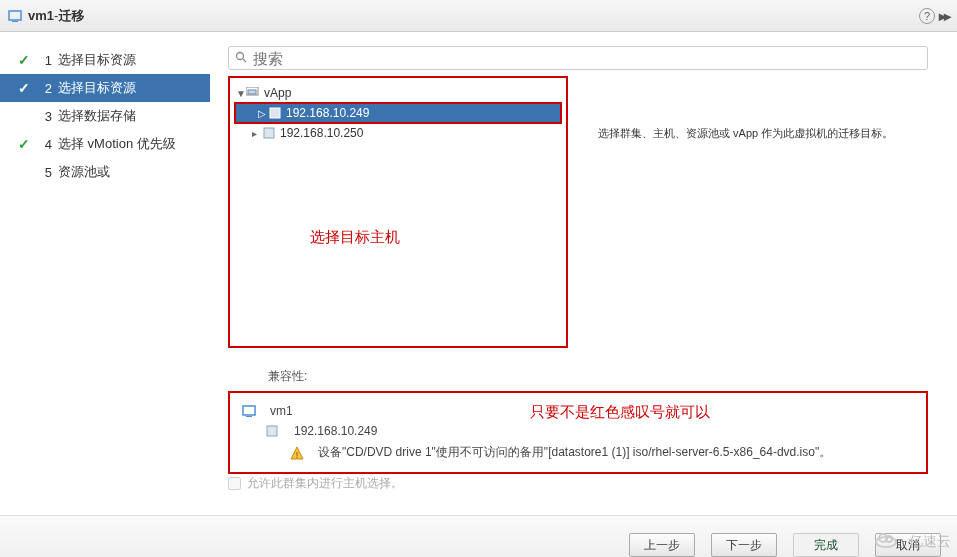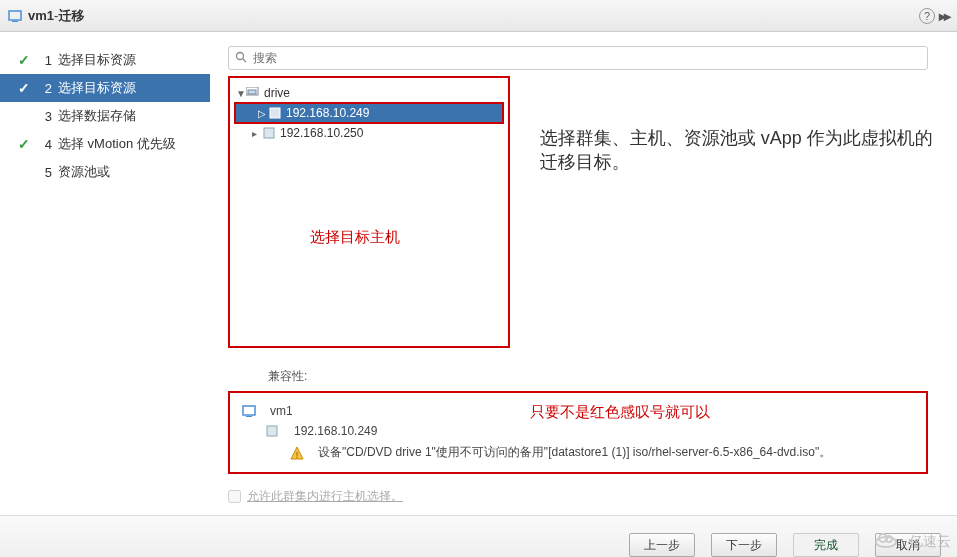--- a/index.html
+++ b/index.html
@@ -15,45 +15,45 @@
 .sidebar { width: 210px; padding: 14px 0; background: #fff; }
 .step { display: flex; align-items: center; padding: 5px 10px 5px 18px; font-size: 13px; color: #333; position: relative; cursor: pointer; }
 .step .check { color: #2e9e3a; font-size: 14px; margin-right: 6px; width: 14px; font-weight: bold; }
 .step .num { margin-right: 6px; width: 14px; text-align: right; }
 .step.current { background: #3b73af; color: #fff; position: relative; }
 .step.current::after { content: ''; position: absolute; right: -10px; top: 0; border-top: 14px solid transparent; border-bottom: 14px solid transparent; border-left: 10px solid #3b73af; }
 
 .content { flex: 1; padding: 14px 18px 0 18px; background: #fff; position: relative; }
 .searchbar { border: 1px solid #ccc; border-radius: 3px; height: 24px; display: flex; align-items: center; padding: 0 6px; background: #fff; width: 700px; }
 .searchbar .sicon { color: #888; font-size: 13px; margin-right: 6px; }
-.searchbar input { border: none; outline: none; font-size: 12px; color: #3b82f6; flex: 1; background: transparent; }
+.searchbar input { border: none; outline: none; font-size: 15px; color: #3b82f6; flex: 1; background: transparent; }
 
 .tree-instr { display: flex; margin-top: 6px; }
 .tree-box { border: 2px solid #cc0000; width: 340px; height: 272px; padding: 6px 0; position: relative; }
 .tree-row { display: flex; align-items: center; font-size: 12px; padding: 2px 6px; color: #333; cursor: pointer; }
 .tree-row .arrow { width: 10px; font-size: 10px; color: #666; }
 .tree-row .dci { width: 14px; height: 12px; display: inline-flex; align-items: center; justify-content: center; margin-right: 4px; }
 .tree-row.root { font-weight: normal; }
 .tree-row.child { padding-left: 22px; }
 .tree-row.selected { background: #3b73af; color: #fff; border: 2px solid #cc0000; margin: 0 4px; }
 .tree-row.selected .arrow { color: #fff; }
 .tree-caption { position: absolute; top: 150px; left: 80px; color: #cc0000; font-size: 15px; text-align: right; }
 
-.instr { margin-left: 30px; font-size: 18px; color: #333; padding-top: 50px; }
+.instr { margin-left: 30px; font-size: 11px; color: #333; padding-top: 50px; }
 
 .compat-label { font-size: 12px; color: #555; margin-top: 20px; margin-left: 40px; }
 .compat-box { border: 2px solid #cc0000; margin-top: 6px; padding: 8px 12px; width: 700px; position: relative; }
 .compat-row { display: flex; align-items: center; font-size: 12px; color: #444; padding: 3px 0; }
 .compat-row .cicon { width: 18px; height: 14px; margin-right: 10px; display: inline-flex; align-items: center; }
 .compat-row.indent1 { padding-left: 24px; }
 .compat-row.indent2 { padding-left: 48px; }
 .compat-anno { position: absolute; top: 10px; left: 300px; color: #cc0000; font-size: 15px; }
 .warn-tri { color: #e8a33d; font-size: 13px; }
 
-.allow-row { display: flex; font-size: 12px; color: #aaa; margin-top: 14px; text-decoration: underline; }
+.allow-row { display: flex; font-size: 12px; color: #aaa; margin-top: 1px; }
 .allow-row input { margin-right: 6px; }
 
 .footer { height: 59px; border-top: 1px solid #ddd; background: linear-gradient(#fafafa,#ececec); display: flex; align-items: center; justify-content: flex-end; padding: 4px 16px; gap: 16px; }
 .footer button { min-width: 66px; height: 24px; font-size: 12px; border: 1px solid #aaa; background: linear-gradient(#fdfdfd,#e6e6e6); color: #333; border-radius: 2px; cursor: pointer; }
 .footer button:disabled { color: #14532d; background: #f2f2f2; border-color: #ccc; cursor: default; }
 
 .watermark { position: absolute; right: 6px; bottom: 6px; display: flex; align-items: center; gap: 11px; color: #bbb; font-size: 14px; }
 </style>
 </head>
 <body>
@@ -117,21 +117,21 @@
     <div class="tree-instr">
       <div class="tree-box">
         <div class="tree-row root">
           <span class="arrow">▼</span>
           <span class="dci">
             <svg width="14" height="12">
                 <rect x="0" y="0" width="12" height="8" fill="none" stroke="#888"></rect>
                 <rect x="2" y="3" width="8" height="4" fill="#c8d8e8" stroke="#6a8aaa"></rect>
               </svg>
           </span>
-          <span>drive</span>
+          <span>vApp</span>
         </div>
         <div class="tree-row child selected">
           <span class="arrow">▷</span>
           <span class="dci">
             <svg width="12" height="12">
                 <rect x="1" y="1" width="10" height="10" fill="#dde6ee" stroke="#fff"></rect>
               </svg>
           </span>
           <span>192.168.10.249</span>
         </div>

